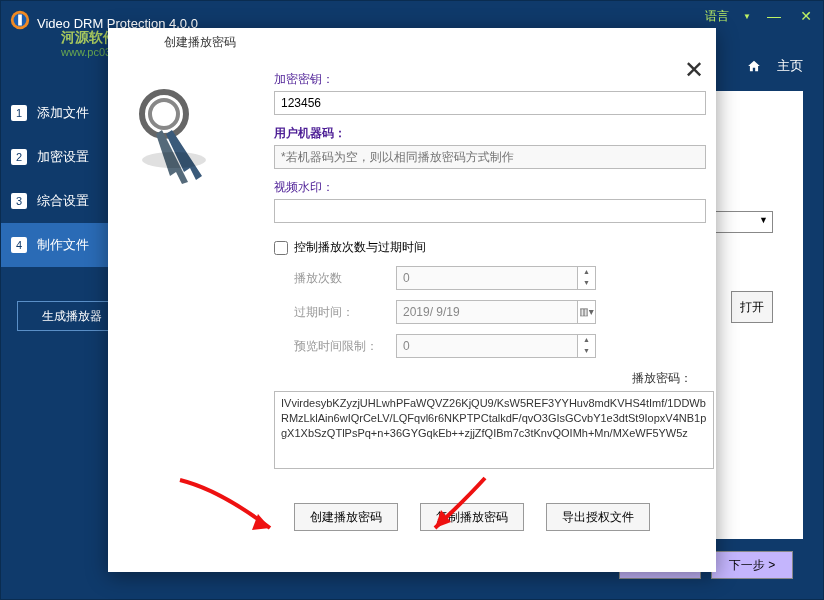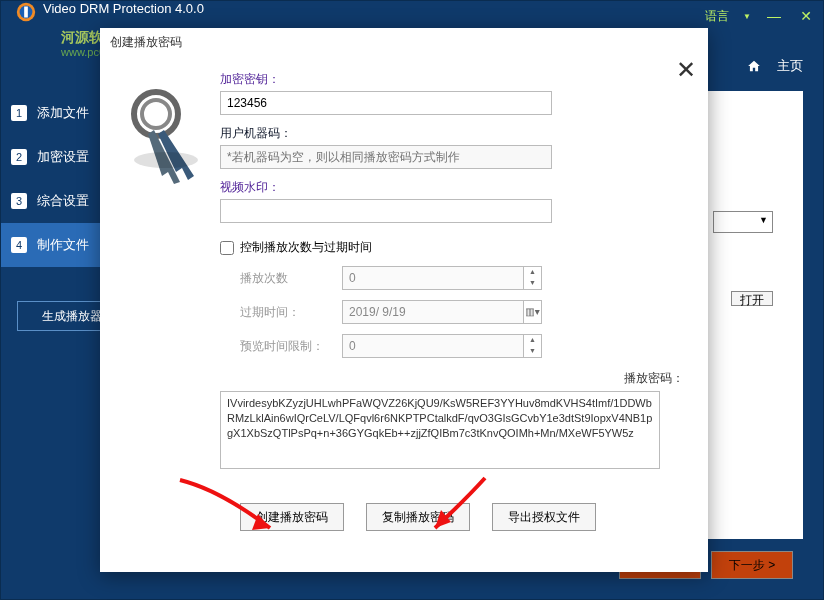--- a/index.html
+++ b/index.html
@@ -1,54 +1,54 @@
 <!DOCTYPE html>
 <html><head>
 <meta charset="utf-8">
 <style>
 * { box-sizing: border-box; margin: 0; padding: 0; font-family: "Microsoft YaHei", Arial, sans-serif; }
 body { width: 824px; height: 600px; overflow: hidden; position: relative; background: #fff; }
 
 
 .main-window { position: absolute; inset: 0; background: #0f3a6b; border: 1px solid #0a2c50; }
-.titlebar { height: 30px; display: flex; align-items: flex-start; padding: 0 14px; color: #fff; font-size: 13px; position: relative; }
+.titlebar { height: 30px; display: flex; align-items: flex-end; padding: 0 8px; color: #fff; font-size: 13px; position: relative; }
 .titlebar .app-icon { width: 22px; height: 22px; margin-right: 6px; }
 .titlebar-right { position: absolute; right: 8px; top: 0; height: 30px; display: flex; align-items: center; gap: 14px; color: #bef264; font-size: 12px; }
 .win-btn { width: 18px; text-align: center; cursor: pointer; font-size: 14px; }
 .watermark { position: absolute; left: 60px; top: 28px; color: #a6c75e; font-size: 14px; font-weight: bold; }
 .watermark2 { position: absolute; left: 60px; top: 45px; color: #6aa84f; font-size: 11px; }
 .home-btn { position: absolute; right: 20px; top: 56px; color: #fff; font-size: 13px; display: flex; align-items: center; gap: 16px; }
 .home-btn svg { fill: #fff; }
 
 .sidebar { position: absolute; left: 0; top: 90px; width: 130px; }
 .side-item { height: 44px; display: flex; align-items: center; padding-left: 10px; color: #fff; font-size: 13px; gap: 10px; cursor: pointer; }
 .side-item .num { width: 16px; height: 16px; background: #fff; color: #0f3a6b; font-size: 11px; display: flex; align-items: center; justify-content: center; border-radius: 2px; }
 .side-item.active { background: #2a6bb6; }
 
 .side-buttons { position: absolute; left: 16px; top: 300px; display: flex; flex-direction: row; gap: 9px; }
 .side-btn { width: 110px; height: 30px; border: 1px solid #5a8fc7; background: transparent; color: #fff; font-size: 12px; text-align: center; line-height: 28px; cursor: pointer; }
 
 .main-panel { position: absolute; left: 140px; top: 90px; right: 20px; bottom: 60px; background: #fff; }
-.open-btn { position: absolute; right: 30px; top: 200px; width: 42px; height: 15px; border: 1px solid #888; background: #f5f5f5; font-size: 12px; }
+.open-btn { position: absolute; right: 30px; top: 200px; width: 42px; height: 32px; border: 1px solid #888; background: #f5f5f5; font-size: 12px; }
 .dropdown-back { position: absolute; right: 30px; top: 120px; width: 60px; height: 22px; border: 1px solid #888; background: #fff; }
 
 .nav-buttons { position: absolute; right: 30px; bottom: 20px; display: flex; gap: 10px; }
-.nav-btn { width: 82px; height: 28px; border: 1px solid #888; background: #c2410c; font-size: 12px; }
-
-
-.dialog { position: absolute; left: 100px; top: 28px; width: 608px; height: 544px; background: #fff; box-shadow: 0 4px 20px rgba(0,0,0,0.4); z-index: 100; }
+.nav-btn { width: 82px; height: 28px; border: 1px solid #888; background: #c4b5fd; font-size: 12px; }
+
+
+.dialog { position: absolute; left: 108px; top: 28px; width: 608px; height: 544px; background: #fff; box-shadow: 0 4px 20px rgba(0,0,0,0.4); z-index: 100; padding-left: 46px; }
 .dialog-title { padding: 6px 10px 2px; font-size: 12px; color: #333; }
 .dialog-close { position: absolute; right: 12px; top: 28px; font-size: 24px; cursor: pointer; color: #333; }
 .dialog-body { padding: 18px 24px 10px 120px; position: relative; }
 .key-icon { position: absolute; left: 24px; top: 58px; width: 80px; height: 100px; }
 
 .form-row { margin-bottom: 10px; }
 .form-label { font-size: 12px; color: #4c1d95; margin-bottom: 3px; }
-.form-label.disabled { color: #0f172a; }
-.text-input { width: 332px; height: 24px; border: 1px solid #bbb; padding: 2px 6px; font-size: 12px; background: #fff; }
+.form-label.disabled { color: #4c1d95; font-weight: bold; }
+.text-input { width: 432px; height: 24px; border: 1px solid #bbb; padding: 2px 6px; font-size: 12px; background: #fff; }
 .text-input.ro { background: #f8f8f8; color: #888; }
 
 .checkbox-row { display: flex; align-items: center; gap: 6px; font-size: 12px; margin: 16px 0 10px; }
 .checkbox-row input { width: 14px; height: 14px; }
 
 .sub-group { border: none; padding-left: 20px; margin-bottom: 10px; }
 .sub-row { display: flex; align-items: center; gap: 16px; margin: 10px 0; }
 .sub-row .sub-label { width: 86px; font-size: 12px; color: #999; }
 .spinner { width: 200px; height: 24px; border: 1px solid #bbb; display: flex; }
 .spinner input { flex: 1; border: none; padding: 0 6px; font-size: 12px; color: #888; outline: none; }

